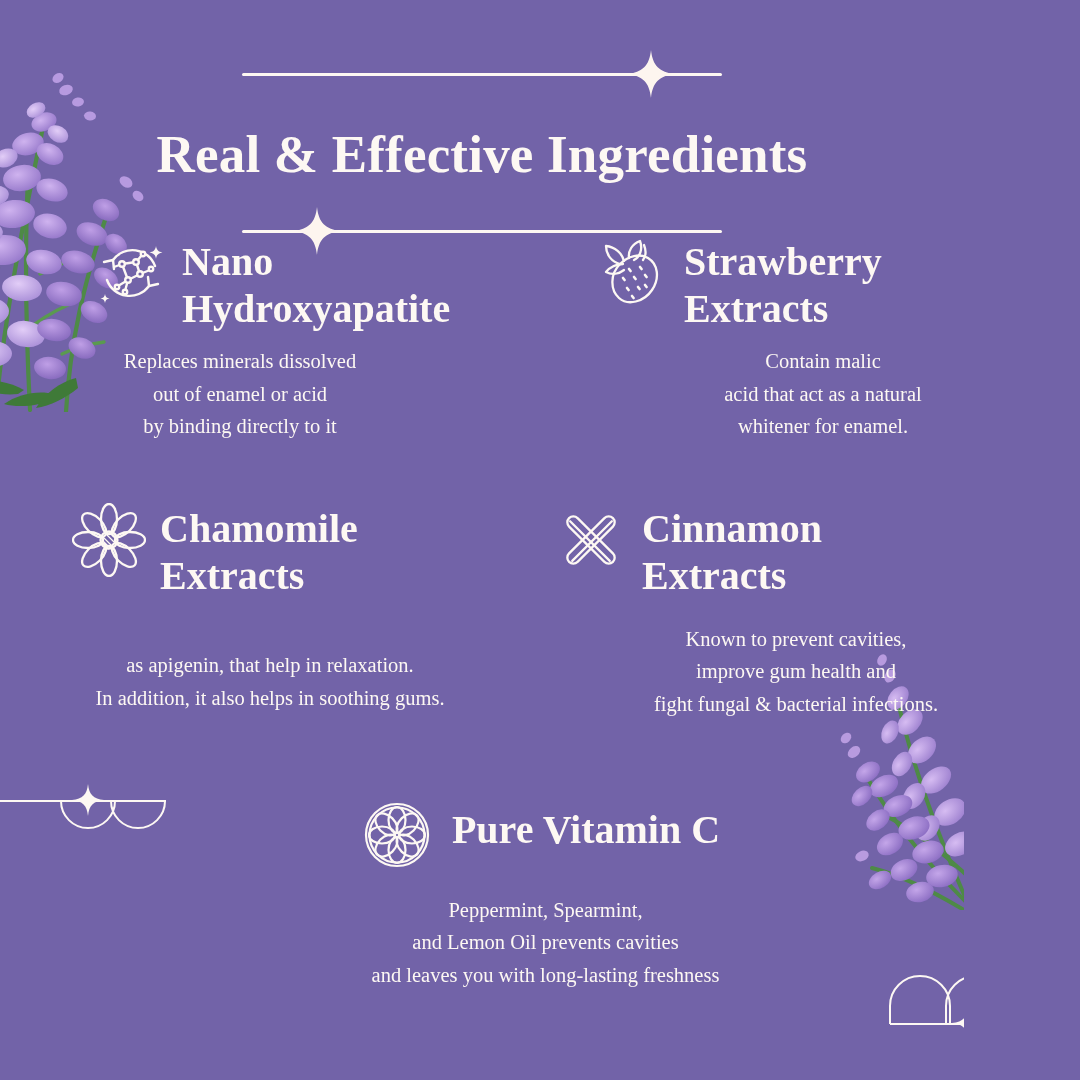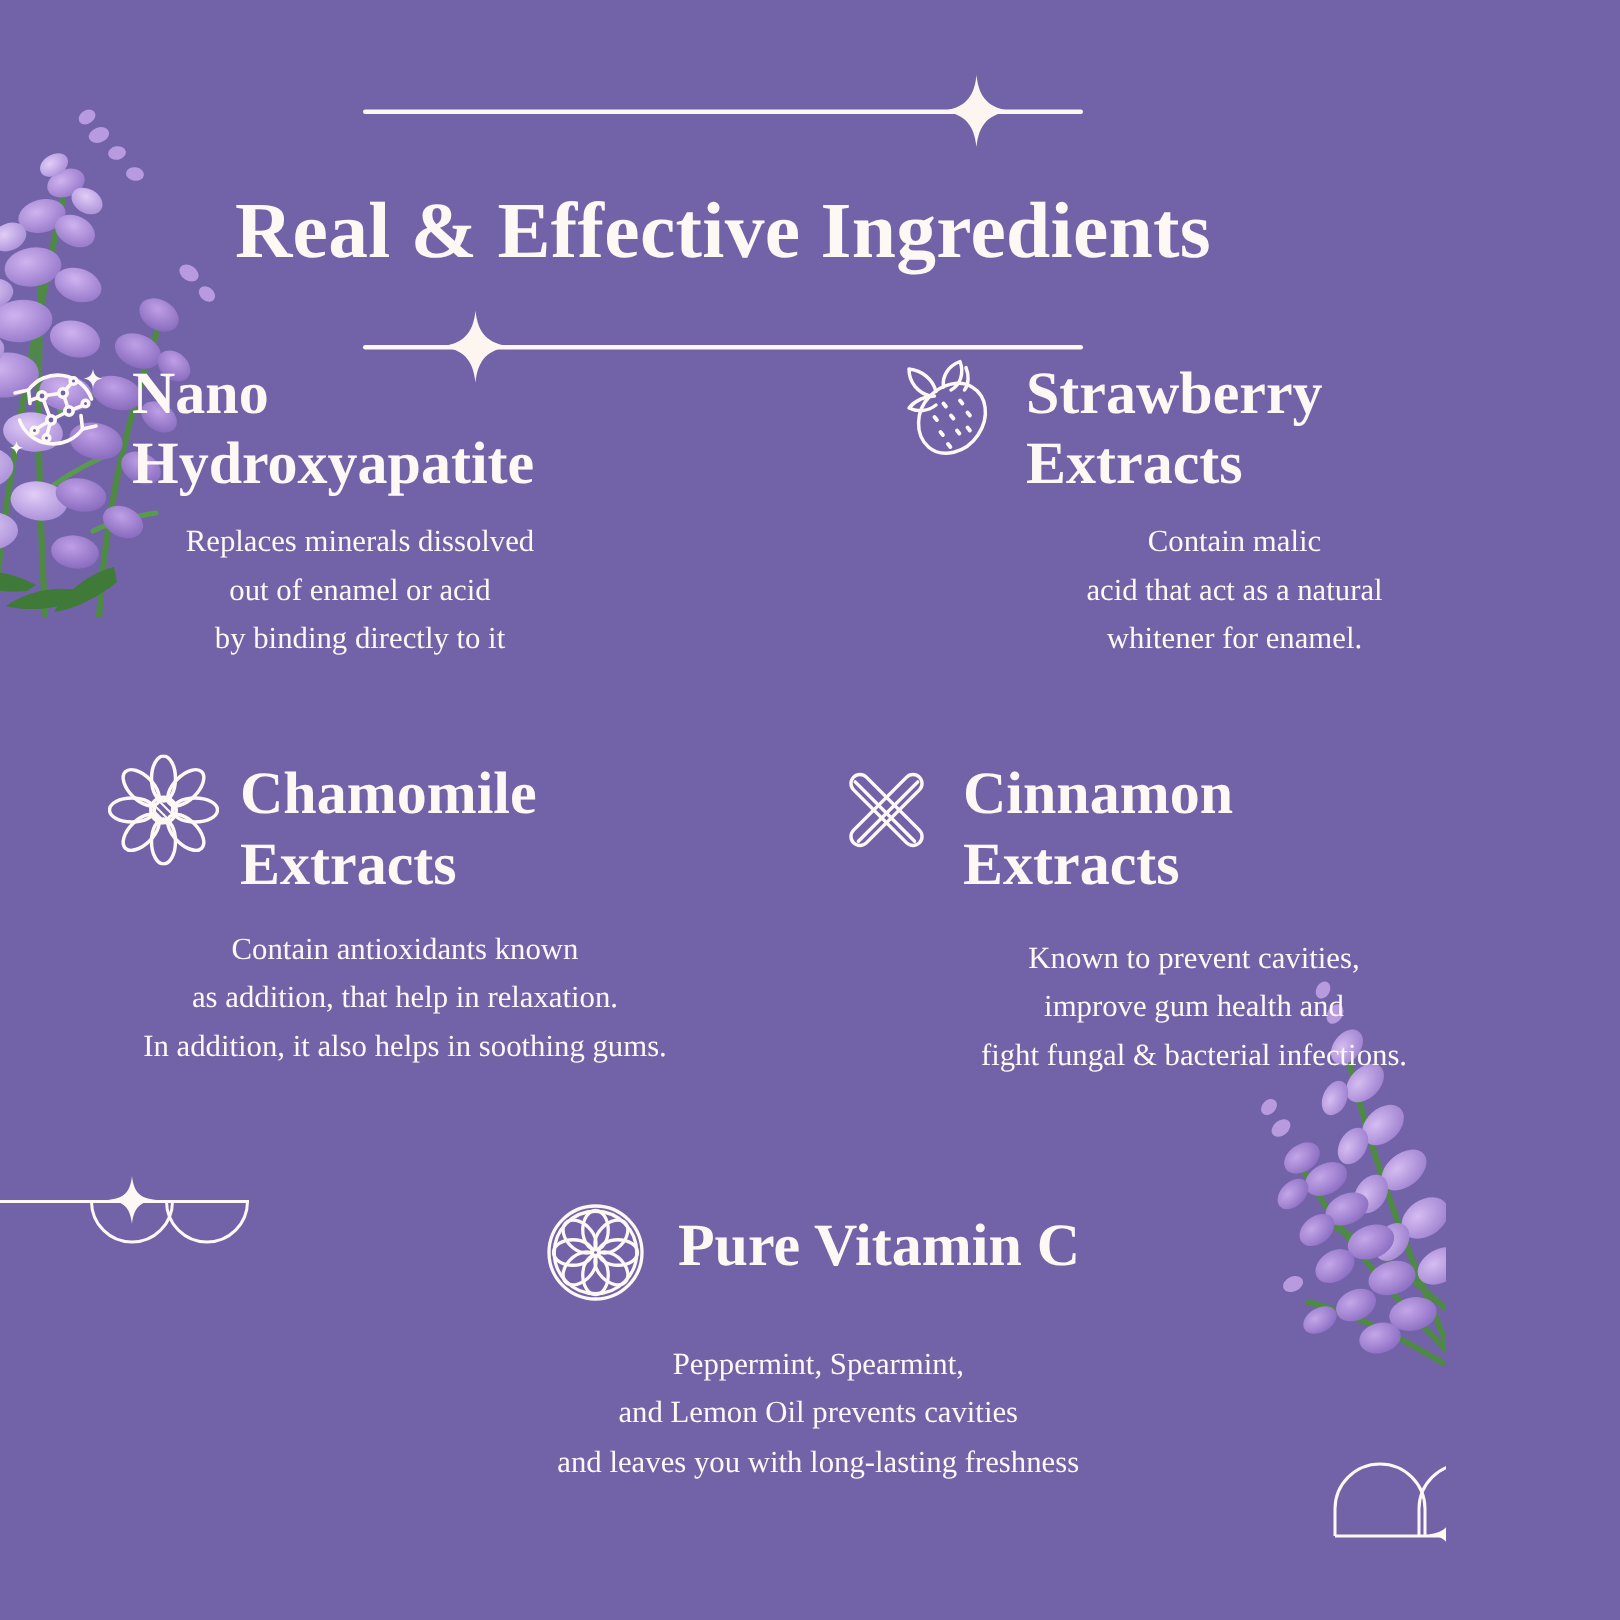--- a/index.html
+++ b/index.html
@@ -46,21 +46,21 @@
   .h-name{
     font-size:40px; font-weight:700; line-height:1.18;
     color:#fdf8f3; padding-top:2px;
   }
   .desc{
     font-size:20.5px; line-height:1.58; color:#fdf8f3;
     text-align:center; font-weight:400; margin-top:13px;padding-left:11px;
   }
 
   
-  .c-nano .head{ }
+  .c-nano .head{ padding-left:94px; }
   .c-nano .desc{ padding:0 84px 0 24px; }
 
   .c-straw .head{ padding-left:56px; }
   .c-straw .desc{ padding:0 56px 0 82px; }
 
   .c-cham{ margin-top:60px; }
   .c-cham .head{ padding-left:72px; }
   .c-cham .desc{ padding:0 22px 0 22px; margin-top:18px; }
 
   .c-cinn{ margin-top:60px; }
@@ -333,22 +333,22 @@
                 <path d="M41 30 l4 4"></path>
               </g>
             </svg>
           </span>
           <span class="h-name">
             <span>Chamomile</span><br>
             <span>Extracts</span>
           </span>
         </div>
         <div class="desc">
-          <span>Contain antioxidants known</span><br>
-          <span>as addition, that help in relaxation.</span><br>
+          <br>
+          <span>as apigenin, that help in relaxation.</span><br>
           <span>In addition, it also helps in soothing gums.</span>
         </div>
       </div>
 
       <div class="cell c-cinn">
         <div class="head">
           <span class="ic">
             <svg viewBox="0 0 74 74" fill="none" stroke="#fdf8f3" stroke-width="2.3" stroke-linecap="round" stroke-linejoin="round">
               <g transform="rotate(-45 37 37)">
                 <rect x="31" y="6" width="12" height="62" rx="6"></rect>

